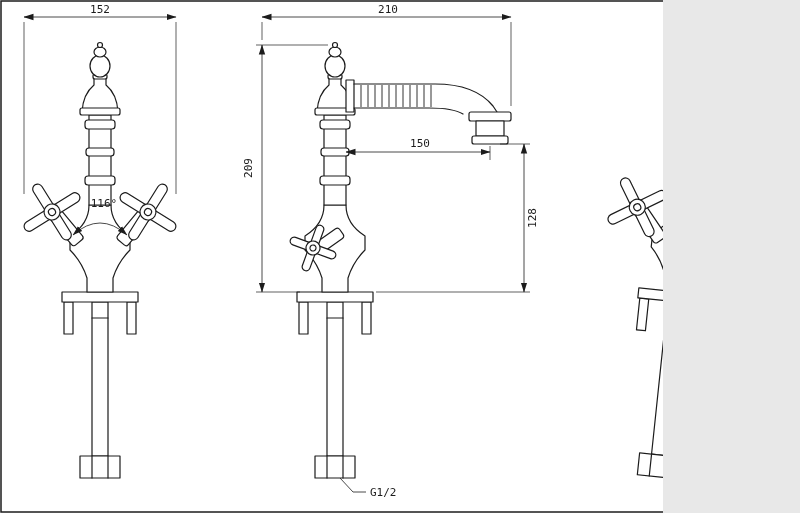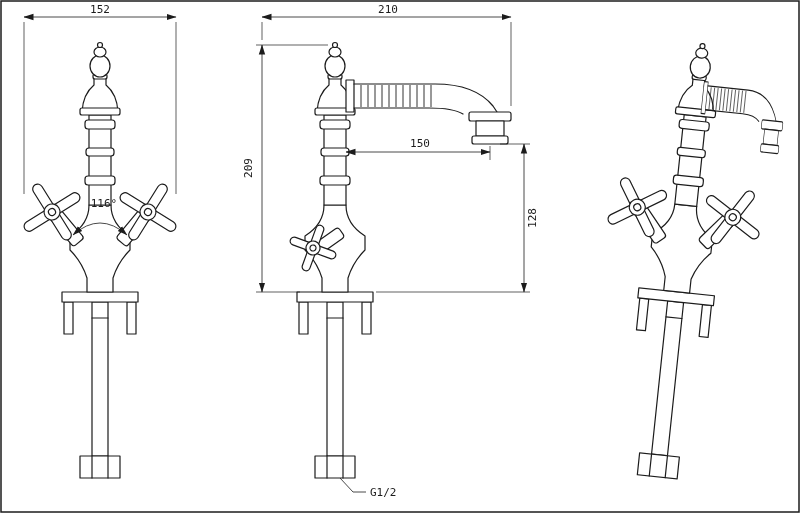--- a/index.html
+++ b/index.html
@@ -1,17 +1,17 @@
 <!DOCTYPE html>
 <html><head>
 <meta charset="utf-8">
 <style>
   html,body{margin:0;padding:0;background:#e8e8e8;}
   .stage{
-    position:relative;width:800px;height:513px;background:#ffffff;
+    position:relative;width:663px;height:513px;background:#ffffff;
     font-family:"DejaVu Sans Mono","Liberation Mono",monospace;
     overflow:hidden;
   }
   svg{position:absolute;inset:0;}
   .ln{fill:#ffffff;stroke:#1c1c1c;stroke-width:1.2;stroke-linejoin:round;stroke-linecap:round;}
   .nf{fill:none;stroke:#1c1c1c;stroke-width:1.2;stroke-linejoin:round;stroke-linecap:round;}
   .thin{fill:none;stroke:#1c1c1c;stroke-width:0.9;}
   .dim{fill:none;stroke:#1c1c1c;stroke-width:0.8;}
   .ext{fill:none;stroke:#1c1c1c;stroke-width:0.7;}
   .dtx{fill:#1c1c1c;font-size:11px;font-family:"DejaVu Sans Mono","Liberation Mono",monospace;}

